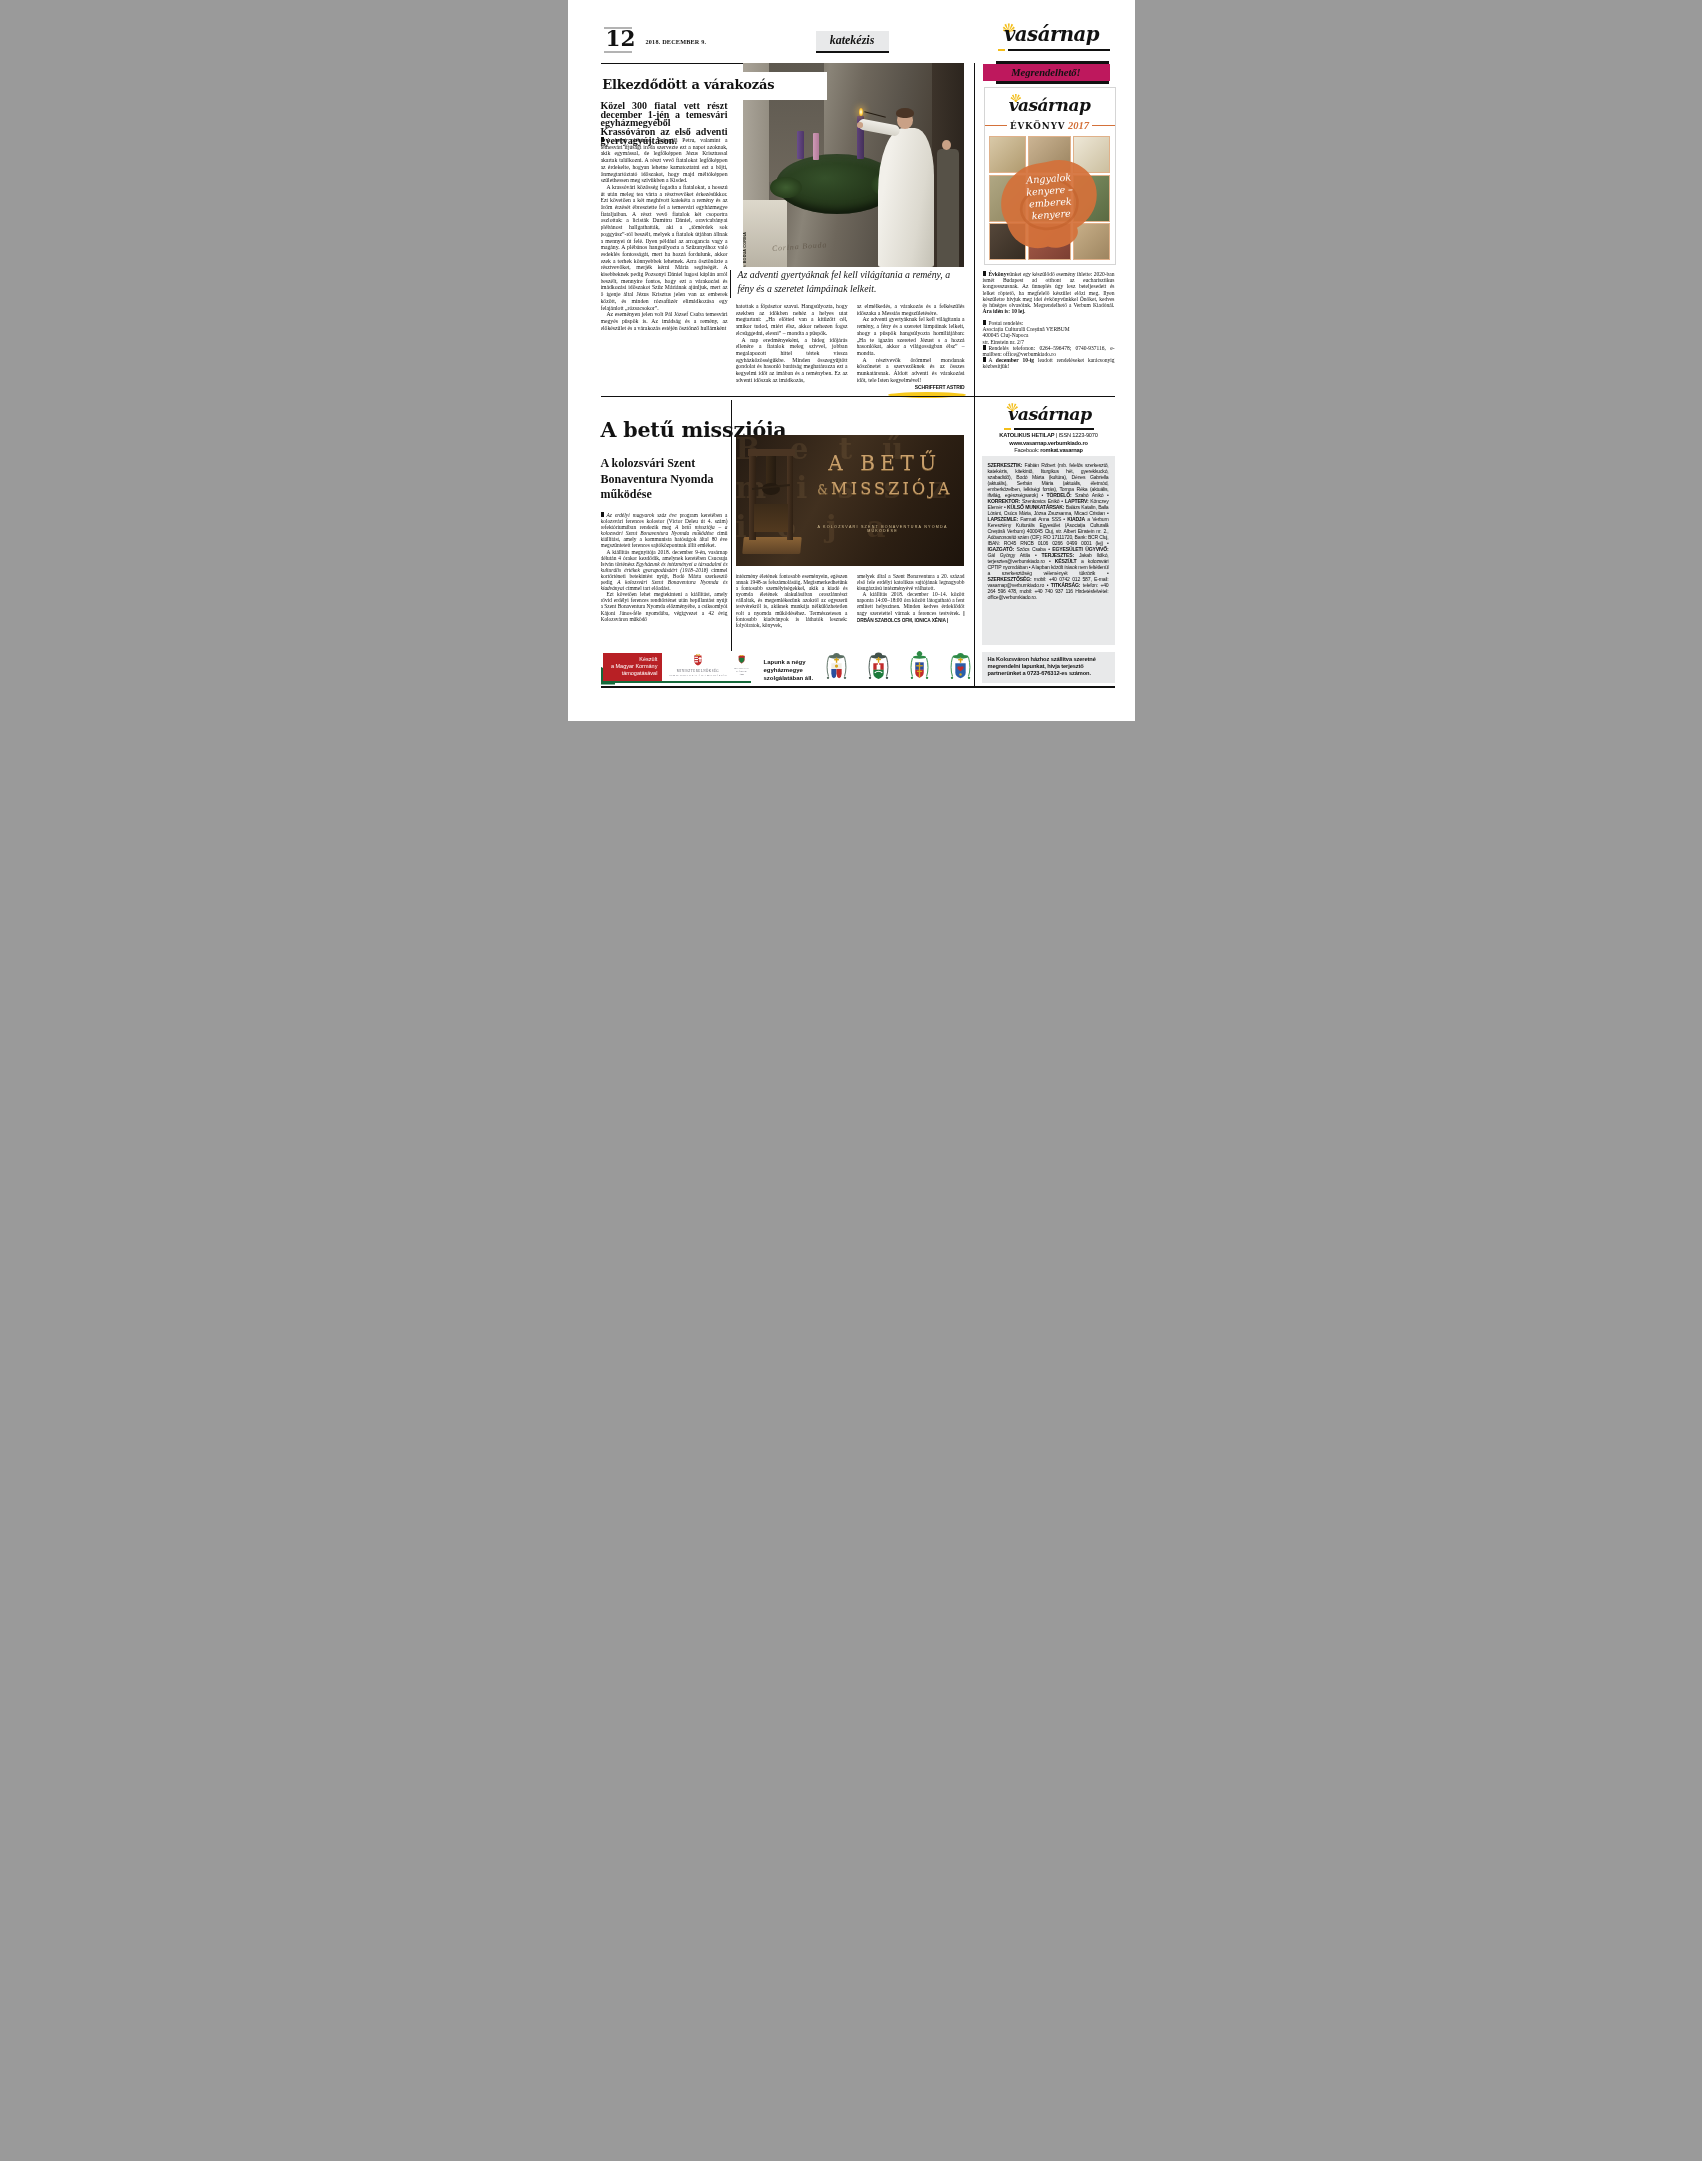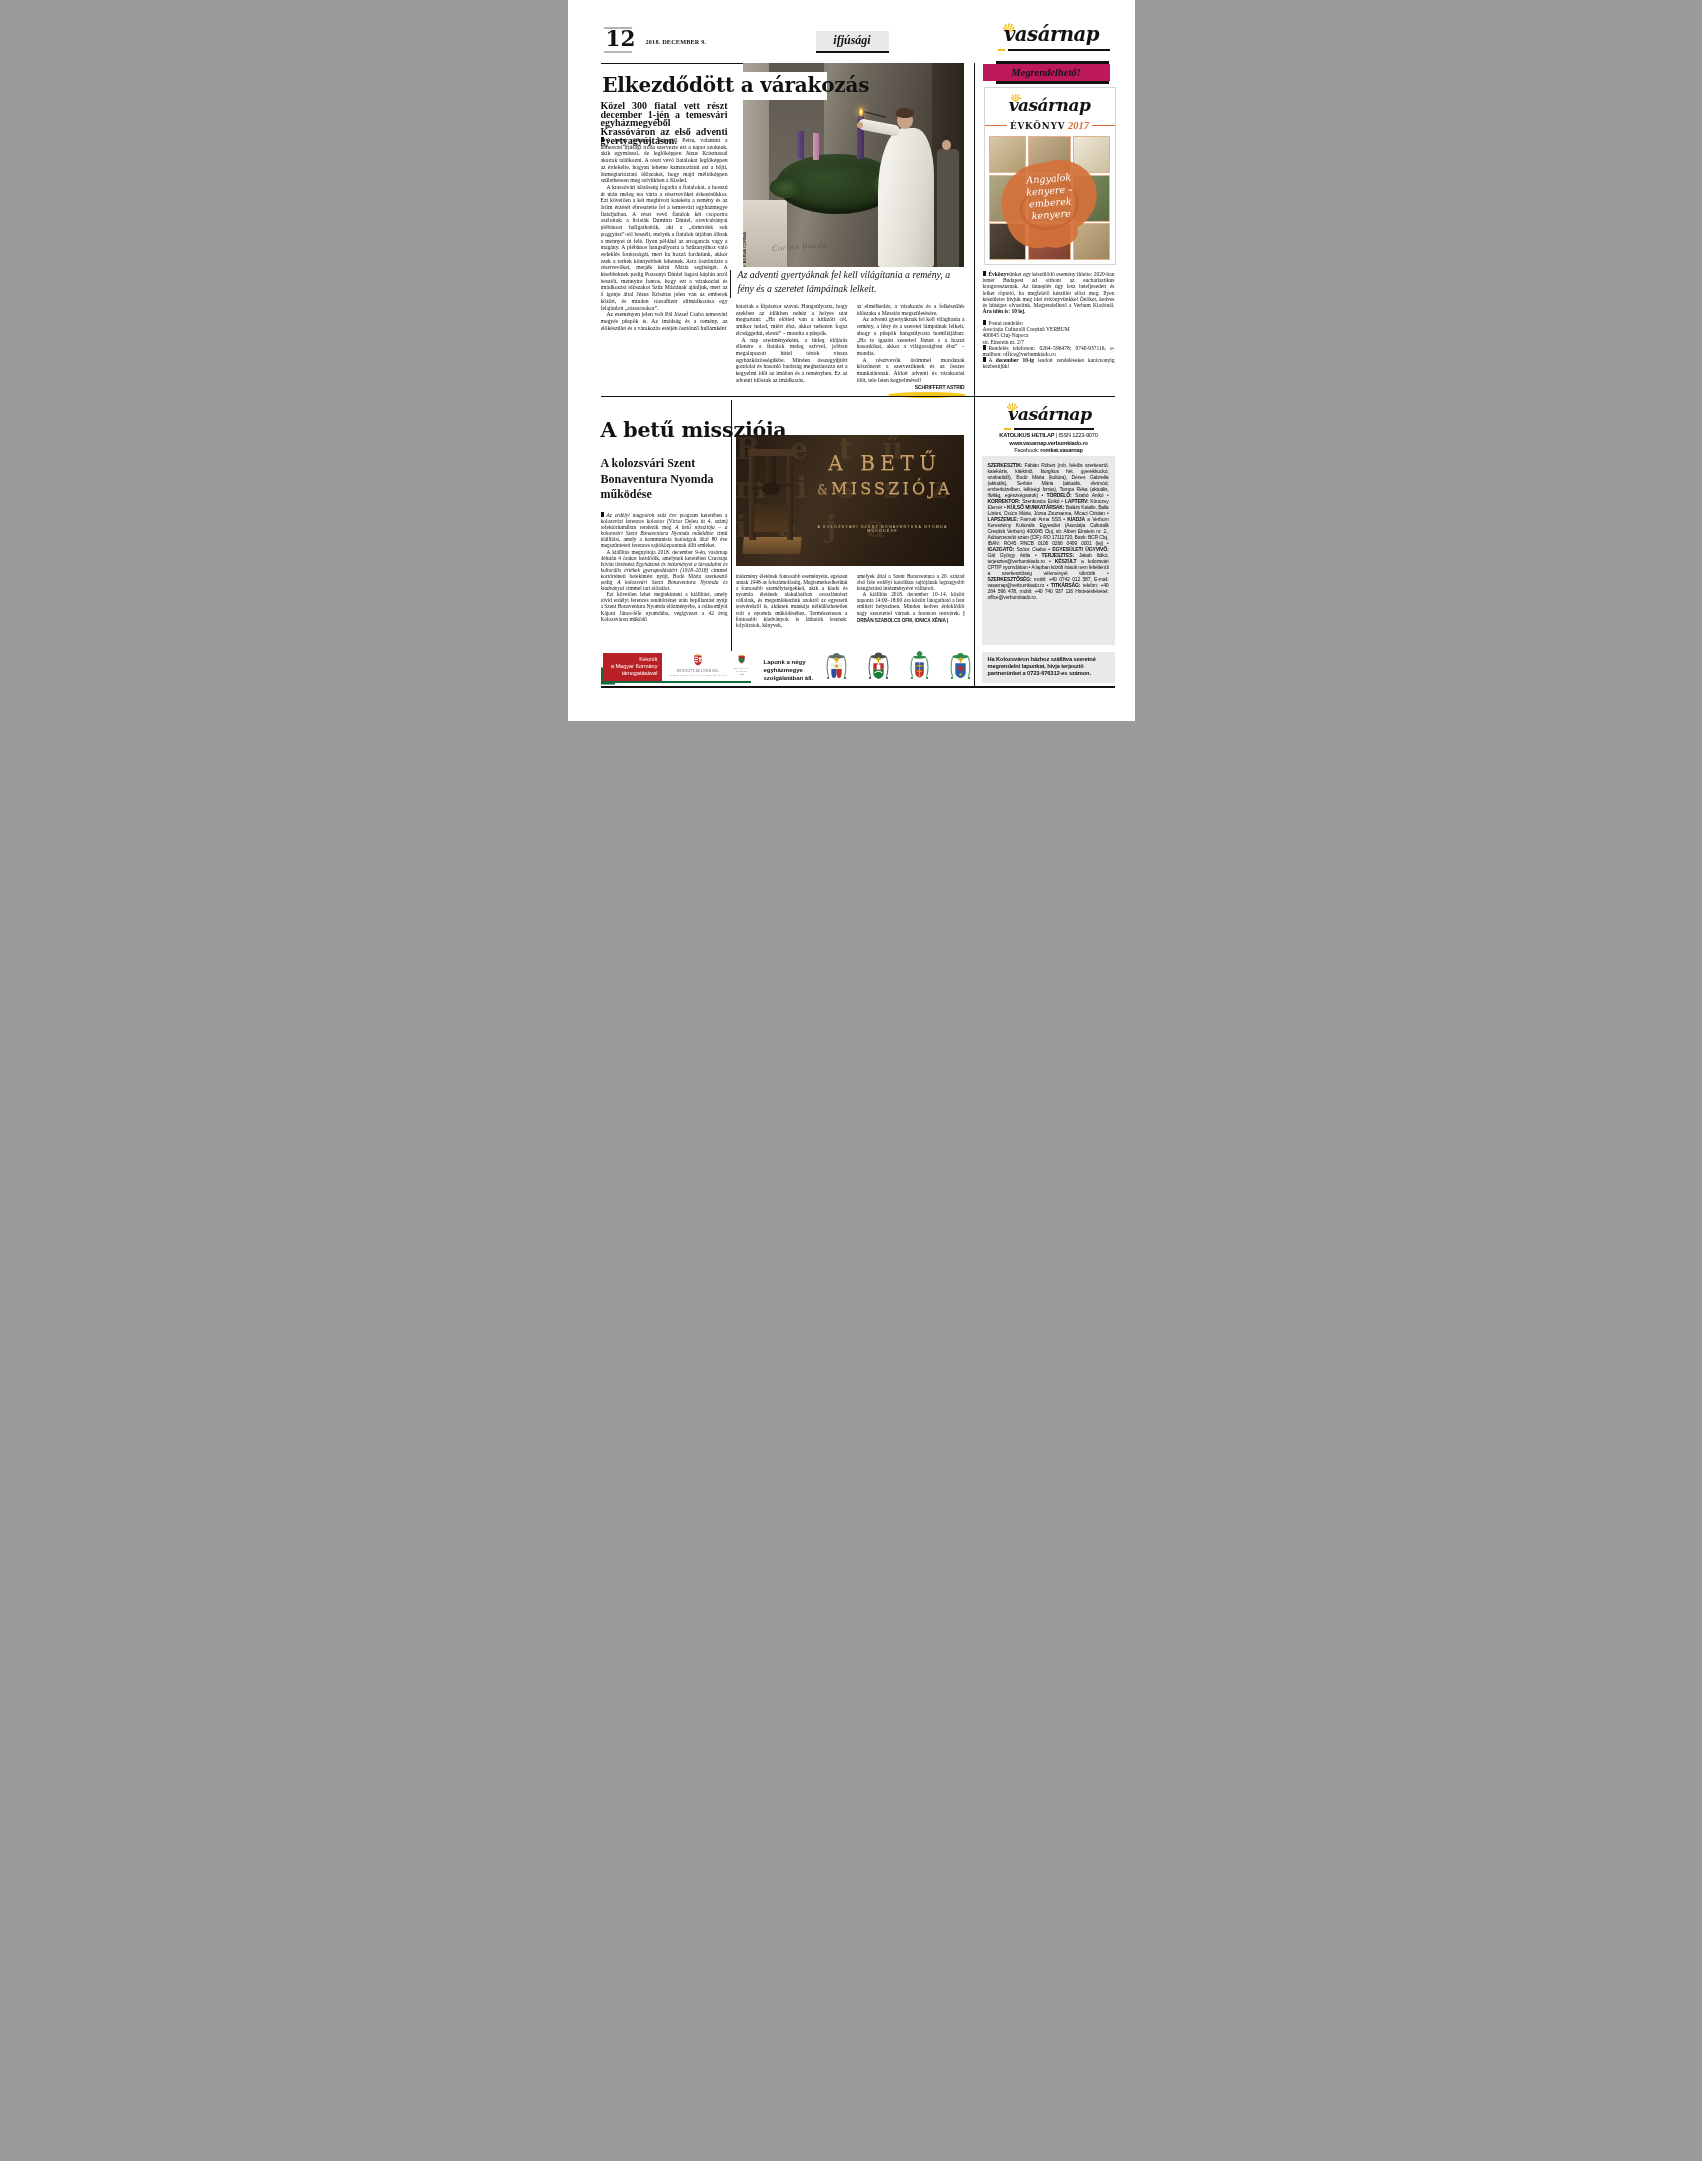--- a/index.html
+++ b/index.html
@@ -21,21 +21,21 @@
   
   .logo{font-family:"DejaVu Serif",serif;font-weight:bold;font-style:italic;letter-spacing:-0.5px;white-space:nowrap;}
   .logo-top{left:430px;top:23px;width:114px;height:29px;}
   .logo-top .logo-text{position:absolute;left:6.4px;top:0;font-size:19.7px;line-height:24px;}
   .logo-ruler{position:absolute;bottom:0.9px;left:0;right:1.8px;height:1.8px;display:flex;gap:2.3px;}
   .logo-dash{width:7.8px;height:1.8px;background:#f3be1b;}
   .logo-line{flex:1;height:1.8px;background:#111;}
   .sun{position:absolute;}
   
   .headline1-box{left:33px;top:72px;width:226px;height:27.5px;background:#fff;}
-  .headline1{position:absolute;left:1.8px;top:0;font-family:"DejaVu Serif",serif;font-weight:bold;font-size:20px;line-height:26.5px;letter-spacing:-0.2px;white-space:nowrap;}
+  .headline1{position:absolute;left:1.8px;top:0;font-family:"DejaVu Serif",serif;font-weight:bold;font-size:13px;line-height:26.5px;letter-spacing:-0.2px;white-space:nowrap;}
   .lead{left:33px;top:102px;width:127px;font-weight:bold;font-size:10px;line-height:8.7px;text-align:justify;}
   .bodytxt{font-size:5.7px;line-height:6.7px;text-align:justify;}
   .a1c1{left:33px;top:137px;width:127px;height:251px;overflow:hidden;}
   .a1c2{left:168px;top:303px;width:112px;height:91px;overflow:hidden;}
   .a1c3{left:289px;top:303px;width:108px;height:81px;overflow:hidden;}
   .ind{text-indent:6px;}
   .sq::before{content:"";display:inline-block;width:3.2px;height:5px;background:#111;margin-right:2.7px;}
   .pq-bar{left:162px;top:270px;width:1.4px;height:27.5px;background:#111;}
   .pullquote{left:170px;top:268px;width:222px;font-style:italic;font-size:9.8px;line-height:14px;}
   .sig{font-family:"Liberation Sans","DejaVu Sans",sans-serif;font-weight:bold;font-size:5px;letter-spacing:-0.1px;}
@@ -147,21 +147,21 @@
 </style>
 </head>
 <body>
 
 <div class="page">
 
   <div class="abs pn-bar" style="top:26.5px"></div>
   <div class="abs pageno">12</div>
   <div class="abs pn-bar" style="top:51px"></div>
   <div class="abs date">2018. DECEMBER 9.</div>
-  <div class="abs section-box">ifjúsági</div>
+  <div class="abs section-box">katekézis</div>
   <div class="abs section-rule"></div>
 
   <div class="abs logo logo-top">
     <svg class="sun" style="left:3.7px;top:-1.8px" width="15.6" height="12" viewBox="0 0 48 34">
       <g fill="#f3be1b">
         <path d="M24 32 L21 6 L27 6 Z"></path>
         <path d="M24 32 L21 6 L27 6 Z" transform="rotate(25 24 32)"></path>
         <path d="M24 32 L21 10 L27 10 Z" transform="rotate(50 24 32)"></path>
         <path d="M24 32 L21 14 L27 14 Z" transform="rotate(72 24 32)"></path>
         <path d="M24 32 L21 6 L27 6 Z" transform="rotate(-25 24 32)"></path>

